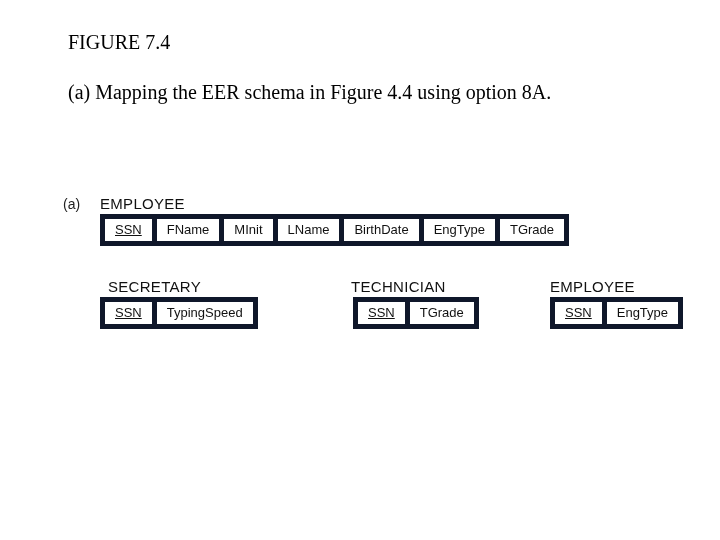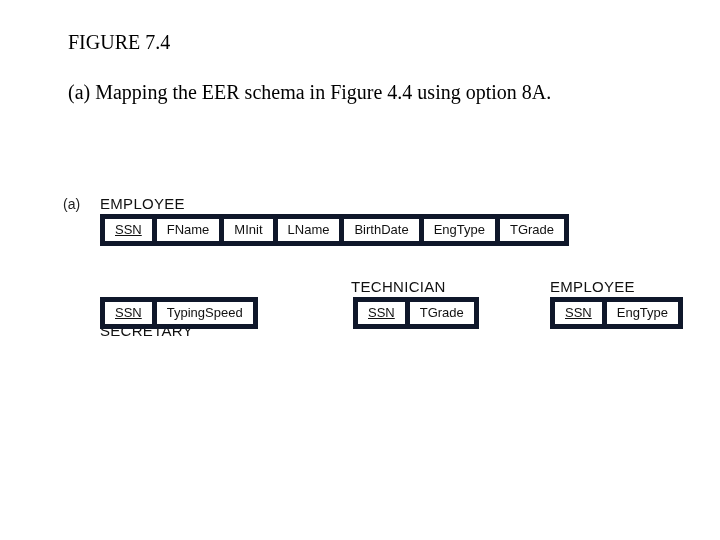--- a/index.html
+++ b/index.html
@@ -71,21 +71,21 @@
     <td>FName</td>
     <td>MInit</td>
     <td>LName</td>
     <td>BirthDate</td>
     <td>EngType</td>
     <td>TGrade</td>
   </tr>
 </tbody>
   </table>
 
-<div class="rel-name" style="left:100px; top:278px;margin-top:44px;">SECRETARY</div>
+<div class="rel-name" style="left:108px; top:278px;">SECRETARY</div>
 <table class="rel-table" style="left:100px; top:297px;">
   <tbody>
       <tr>
     <td><span class="pk">SSN</span></td>
     <td>TypingSpeed</td>
   </tr>
 </tbody>
   </table>
 
 <div class="rel-name" style="left:351px; top:278px;">TECHNICIAN</div>

